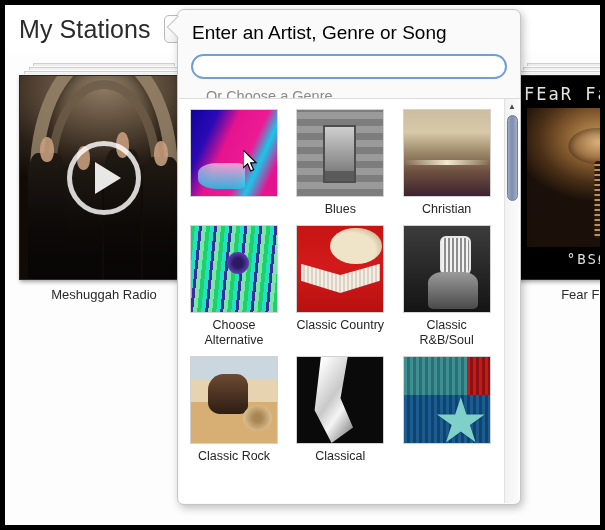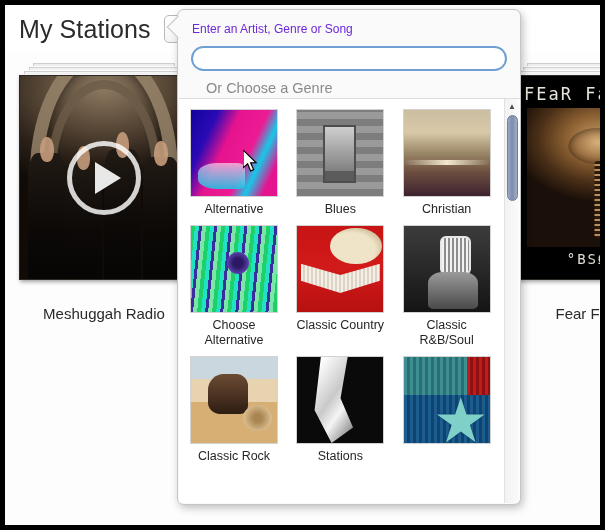--- a/index.html
+++ b/index.html
@@ -75,23 +75,23 @@
   .art {
     position: relative;
     width: 100%;
     height: 205px;
     overflow: hidden;
     border: 1px solid #2d2722;
     box-shadow: 1px 2px 4px rgba(0,0,0,0.35);
     background: #120c08;
   }
   .station-label {
-    margin-top: 25px;
+    margin-top: 7px;
     text-align: center;
-    font-size: 15px;
+    font-size: 13px;
     color: #2a2a2a;
     white-space: nowrap;
   }
 
   
   .art-meshuggah {
     background:
       radial-gradient(ellipse 120% 65% at 50% 6%, #8d7a62 0%, #5d4c3a 28%, #2a2018 55%, #100b07 78%),
       linear-gradient(#15100b, #0a0706);
   }
@@ -209,22 +209,22 @@
     background: #fafafa;
     border-left: 1px solid #c6c6c6;
     border-bottom: 1px solid #c6c6c6;
     transform: rotate(45deg);
     z-index: 5;
   }
   .popup-head {
     padding: 12px 14px 0 14px;
   }
   .popup-title {
-    font-size: 12px;
-    color: #6d28d9;
+    font-size: 19px;
+    color: #000000;
     margin-bottom: 10px;
   }
   .search-wrap { padding: 0 13px; }
   .search-input {
     width: 100%;
     height: 25px;
     border: 2px solid #6fa0d4;
     border-radius: 13px;
     background: #ffffff;
     padding: 0 12px;
@@ -493,21 +493,20 @@
       <input class="search-input" type="text" placeholder="" style="">
     </div>
 
     <div class="subtitle">Or Choose a Genre</div>
 
     <div class="grid-area">
       <div class="grid">
 
         <div class="tile">
           <div class="tile-img g-alt"></div>
-          <div class="tile-label">Alternative</div>
         </div>
 
         <div class="tile">
           <div class="tile-img g-blues"></div>
           <div class="tile-label">Blues</div>
         </div>
 
         <div class="tile">
           <div class="tile-img g-christian"></div>
           <div class="tile-label">Christian</div>
@@ -528,21 +527,21 @@
           <div class="tile-label">Classic R&amp;B/Soul</div>
         </div>
 
         <div class="tile">
           <div class="tile-img g-crock"></div>
           <div class="tile-label">Classic Rock</div>
         </div>
 
         <div class="tile">
           <div class="tile-img g-classical"></div>
-          <div class="tile-label">Stations</div>
+          <div class="tile-label">Classical</div>
         </div>
 
         <div class="tile">
           <div class="tile-img g-chits">
               <i></i>
             </div>
         </div>
 
       </div>
     </div>

